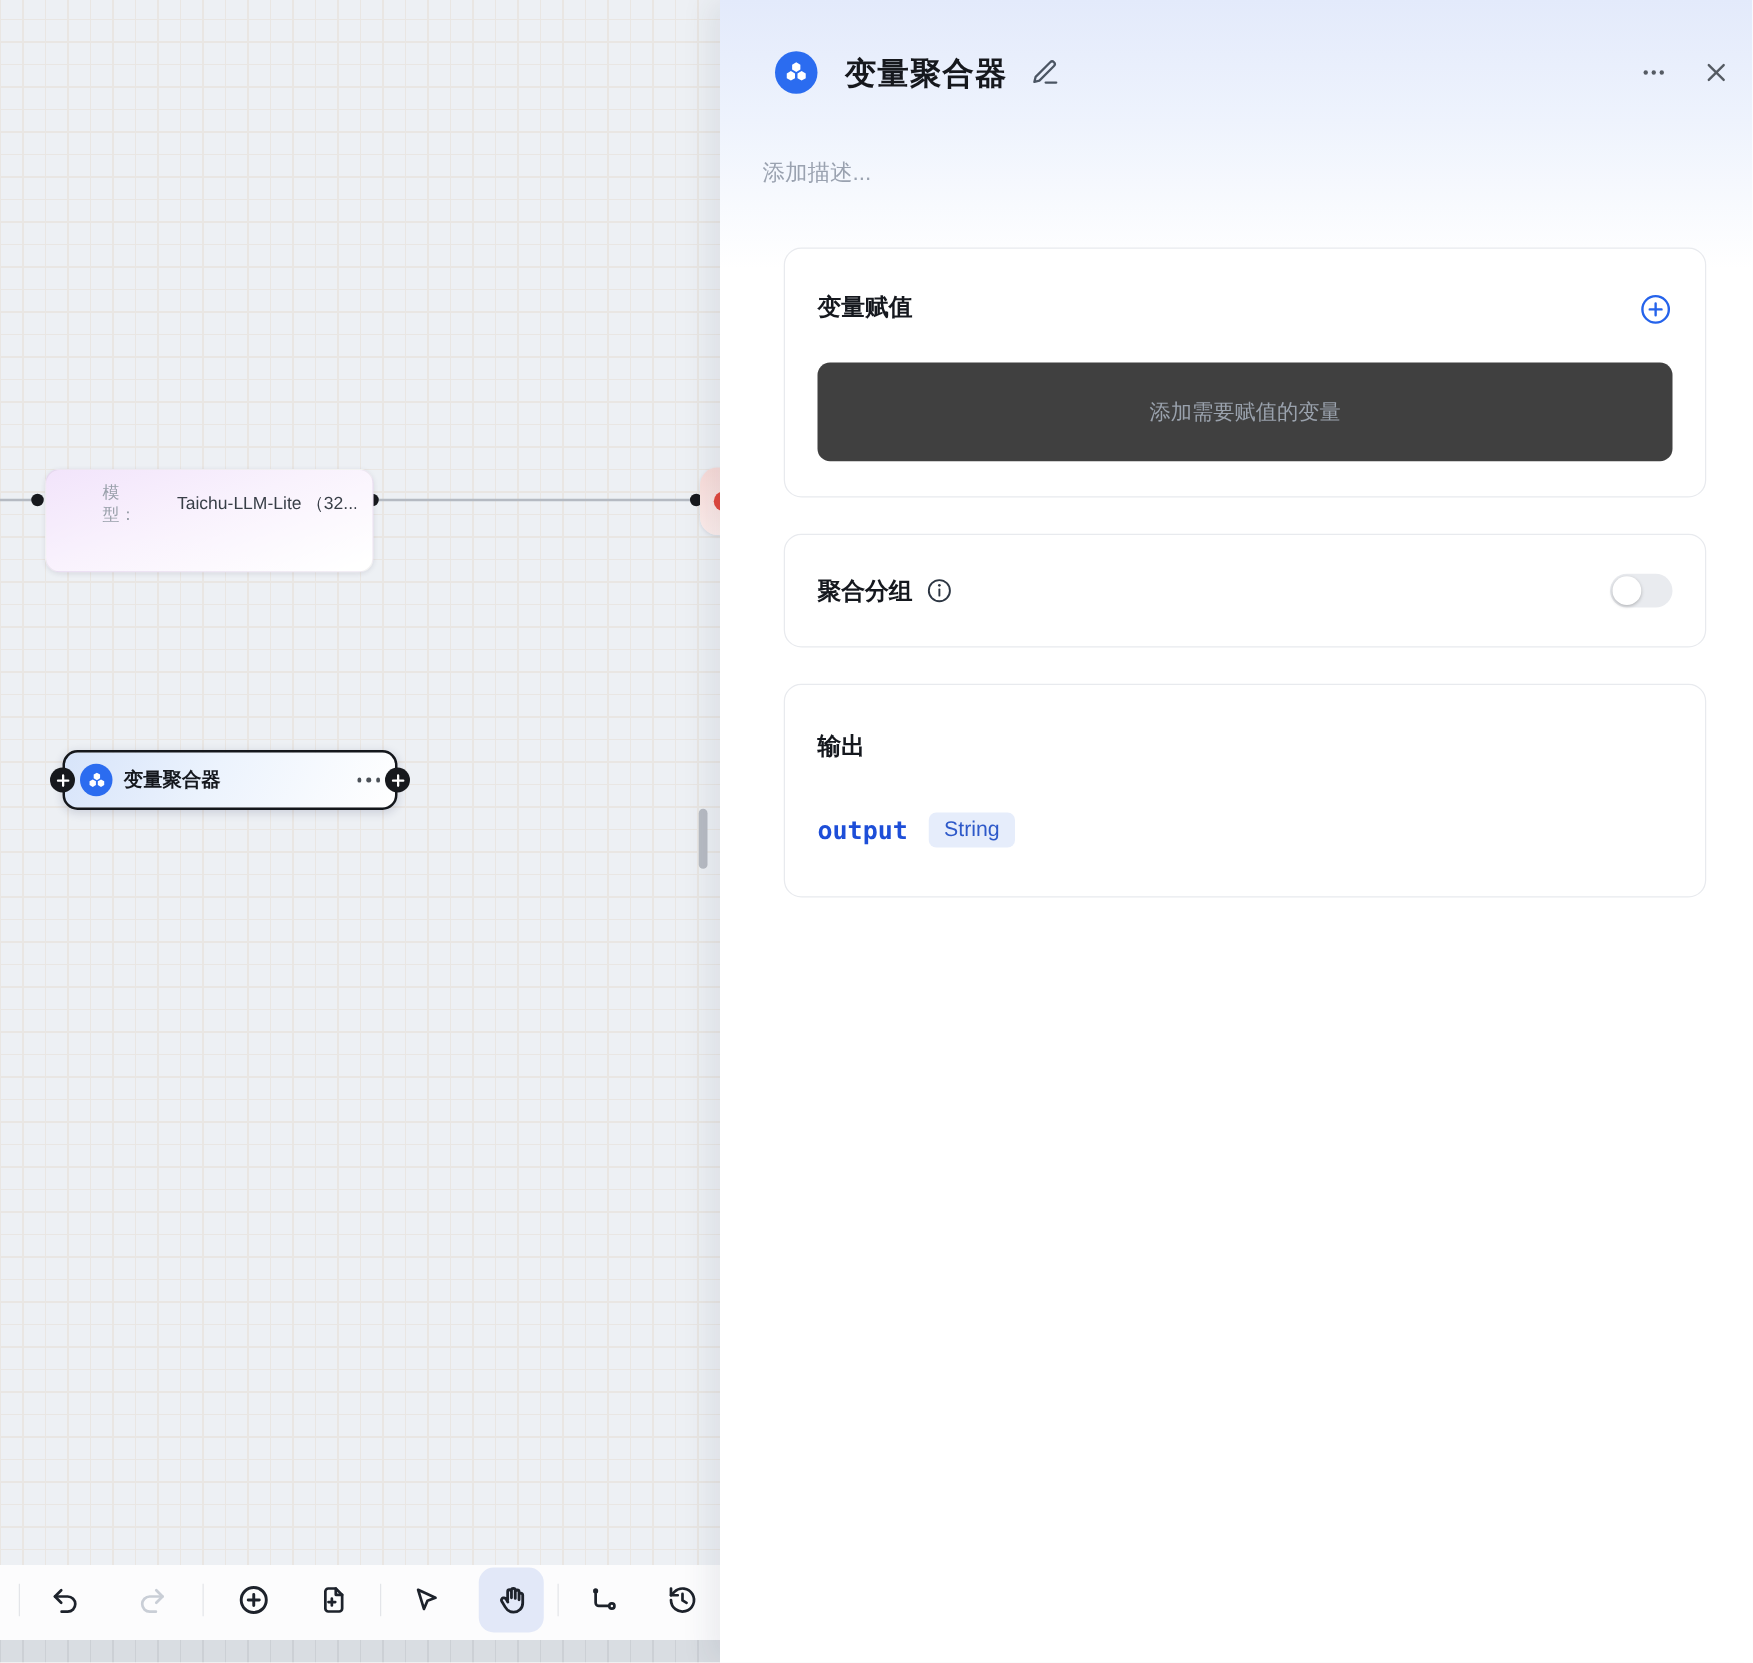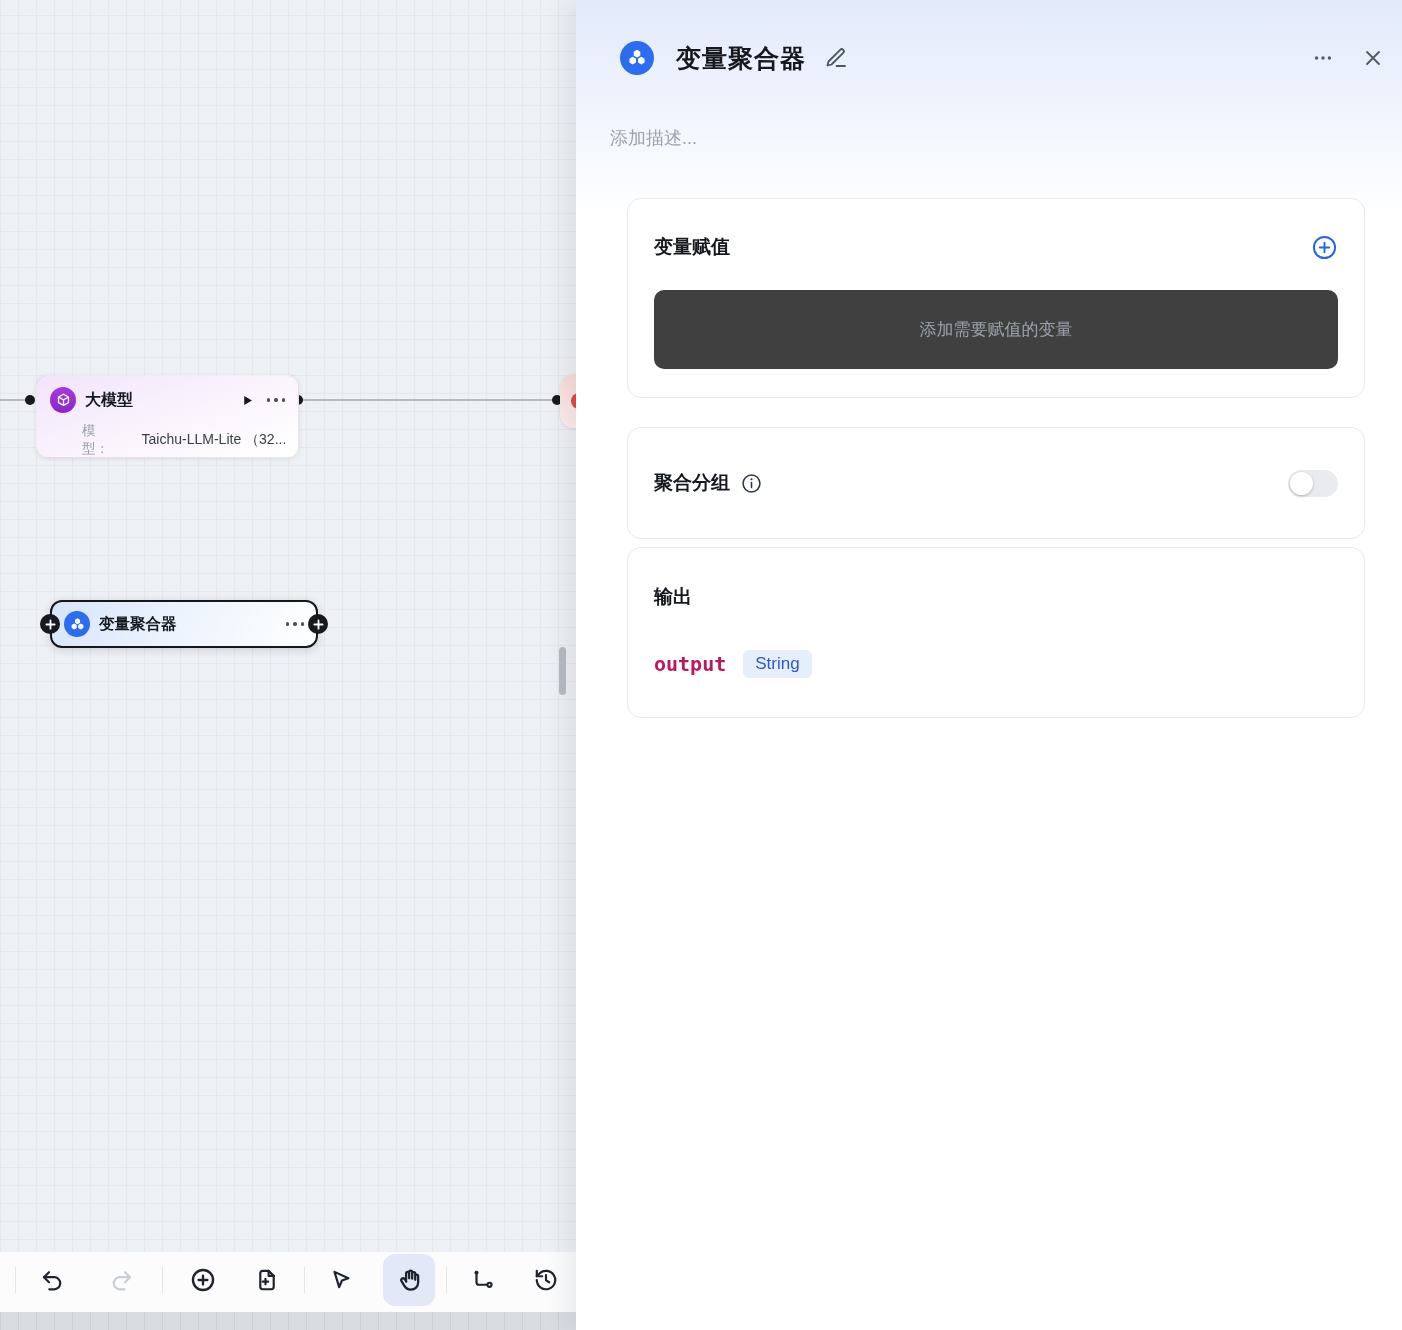--- a/index.html
+++ b/index.html
@@ -92,76 +92,56 @@
   .desc-input { position:absolute; left:34px; top:128px; width:600px; border:none;
     background:transparent; outline:none; font-size:18px; color:#6b7280;
     font-family:"Liberation Sans",sans-serif; }
   .desc-input::placeholder { color:#9aa2b0; }
 
   .card { position:absolute; left:51px; width:738px; background:#fff;
     border:1px solid #e8eaee; border-radius:14px; }
   .card-title { font-size:19px; font-weight:700; color:#15181e; }
 
   .card-assign { top:198px; height:200px; padding:34px 26px 0; }
-  .card-assign .title-row { display:flex; align-items:center; }
+  .card-assign .title-row { display:flex; align-items:flex-start; }
   .plus-btn { margin-left:auto; background:transparent; border:none; cursor:pointer;
     width:28px; height:28px; display:flex; align-items:center; justify-content:center; }
   .empty-box { margin-top:29px; height:79px; background:#404040; border-radius:10px;
     display:flex; align-items:center; justify-content:center; cursor:pointer; }
   .empty-box span { font-size:17px; color:#9aa2ad; }
 
-  .card-group { top:427px; height:112px; display:flex; align-items:center; padding:0 26px; }
+  .card-group { top:427px; height:91px; display:flex; align-items:center; padding:0 26px; }
   .info-btn { background:transparent; border:none; cursor:pointer; margin-left:10px;
     display:flex; align-items:center; }
   .toggle { margin-left:auto; width:50px; height:27px; border-radius:14px; background:#e9ebef;
     position:relative; cursor:pointer; border:none; }
   .toggle .knob { position:absolute; left:2px; top:2px; width:23px; height:23px;
     border-radius:50%; background:#fff; box-shadow:0 1px 3px rgba(0,0,0,.25); }
 
   .card-output { top:547px; height:171px; padding:36px 26px 0; }
   .output-row { margin-top:40px; display:flex; align-items:center; }
   .output-name { font-family:"DejaVu Sans Mono","Liberation Mono",monospace;
-    font-weight:700; font-size:20px; color:#be185d; }
+    font-weight:700; font-size:20px; color:#1d4ed8; }
   .type-badge { margin-left:17px; background:#e6edfb; color:#2e59c9; font-size:17px;
     padding:4px 12px; border-radius:6px; }
 </style>
 </head>
 <body>
 
 <div class="stage">
 
   <div class="canvas">
 
     <div class="edge" style="left:0; top:399px; width:30px;"></div>
     <div class="edge" style="left:299px; top:399px; width:258px;"></div>
     <div class="edge-dot" style="left:25px; top:395px;"></div>
     <div class="edge-dot" style="left:293px; top:395px;"></div>
     <div class="edge-dot" style="left:552px; top:395px;"></div>
 
     <div class="node-llm">
-      <div class="row1">
-        <span class="node-icon icon-purple">
-          <svg width="17" height="17" viewBox="0 0 24 24" fill="none" stroke="#fff" stroke-width="1.9" stroke-linejoin="round">
-            <path d="M12 3.2 19 7.1 v7.8 L12 18.8 5 14.9 V7.1 Z"></path>
-            <path d="M5 7.1 12 11 l7-3.9 M12 11 v7.8"></path>
-          </svg>
-        </span>
-        <span class="node-title">大模型</span>
-        <span class="node-spacer"></span>
-        <button class="hdr-btn" style="width:22px;height:22px;">
-          <svg width="13" height="13" viewBox="0 0 16 16">
-              <polygon points="4,2.5 13.5,8 4,13.5" fill="#14181f"></polygon>
-            </svg>
-        </button>
-        <span class="dots3" style="margin-left:8px;">
-            <i></i>
-            <i></i>
-            <i></i>
-          </span>
-      </div>
       <div class="row2">
         <span class="model-label">模型：</span>
         <span class="model-value">
           <svg width="16" height="16" viewBox="0 0 20 20">
             <path d="M4 8.3 C6.4 4.8 12.4 3.4 16.8 5.3 C13.2 5.8 8.6 7.1 6.4 9.5 Z" fill="#e14b34"></path>
             <path d="M2.4 13.5 C5.8 9.8 12.6 8.4 17 9.7 C14.6 12.9 6.8 15.5 2.4 13.5 Z" fill="#1553c0"></path>
           </svg>
           <span>Taichu-LLM-Lite （32...</span>
         </span>
       </div>

